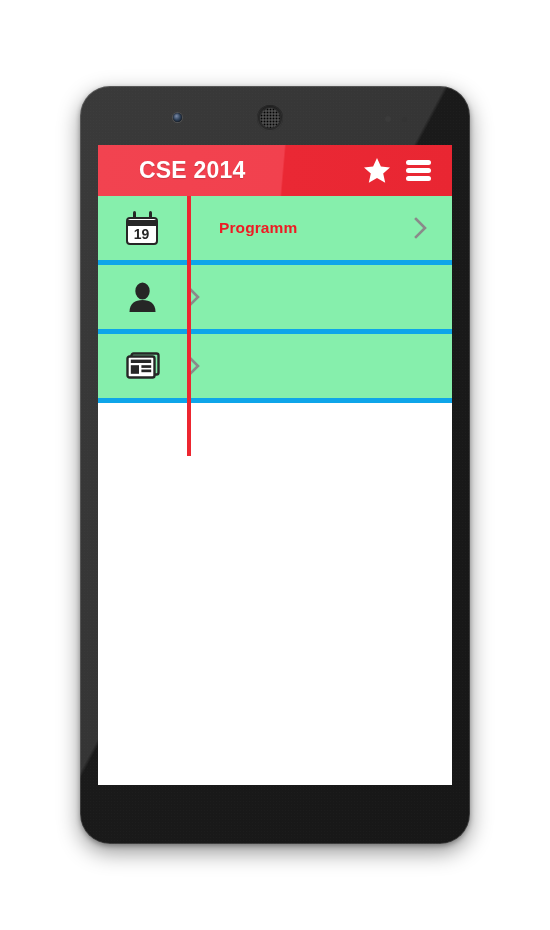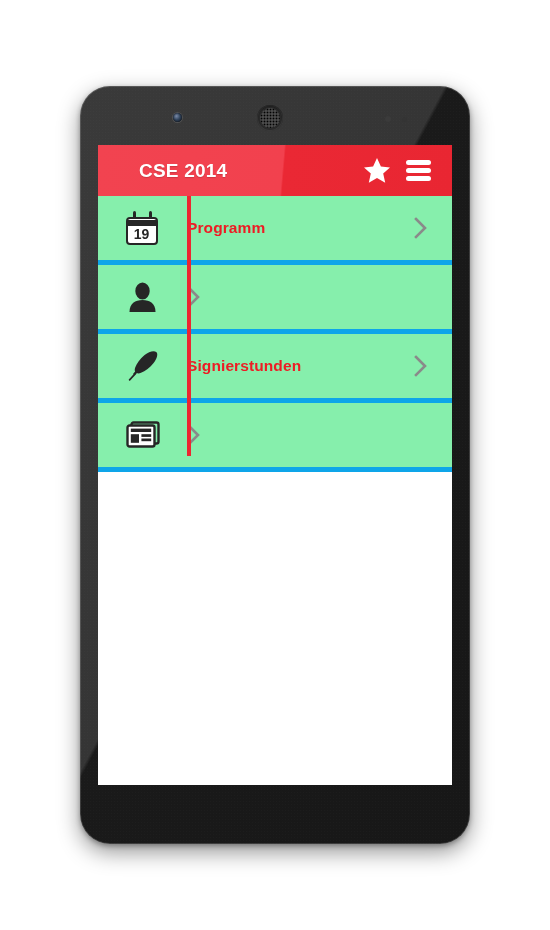--- a/index.html
+++ b/index.html
@@ -120,21 +120,21 @@
     position: relative;
     height: 51px;
     background: linear-gradient(95deg, #f24350 0%, #f2414e 52%, #ea2834 52.5%, #e92632 100%);
     display: flex;
     align-items: center;
     box-shadow: 0 1px 0 rgba(0,0,0,0.10);
   }
   #app-title {
     margin-left: 41px;
     color: #ffffff;
-    font-size: 19px;
+    font-size: 23px;
     font-weight: bold;
     letter-spacing: 0.2px;
     text-shadow: 0 1px 1px rgba(0,0,0,0.16);
     white-space: nowrap;
   }
   #app-bar-actions {
     margin-left: auto;
     display: flex;
     align-items: center;
     gap: 15px;
@@ -186,20 +186,21 @@
   }
   .row-icon {
     width: 89px;
     display: flex;
     align-items: center;
     justify-content: center;
     flex: 0 0 89px;
   }
   .row-label {
     flex: 1 1 auto;
+    padding-left: 32px;
     color: #ed1c24;
     font-size: 15.5px;
     font-weight: bold;
     letter-spacing: 0.1px;
   }
   .row-chevron {
     flex: 0 0 auto;
     margin-right: 24px;
     display: flex;
     align-items: center;
@@ -299,41 +300,20 @@
             <path d="M2.5 31 C2.5 22.5 8.2 19 15.5 19 C22.8 19 28.5 22.5 28.5 31 Z" fill="#262626"></path>
           </svg>
         </div>
         <div class="row-chevron">
           <svg class="chev" width="14" height="22" viewBox="0 0 14 22" aria-hidden="true">
             <polyline points="2,2 11,11 2,20" fill="none" stroke="#8a8a8a" stroke-width="2.6" stroke-linecap="square" stroke-linejoin="miter"></polyline>
           </svg>
         </div>
       </div>
 
-      <div class="menu-row">
-        <div class="row-icon">
-          <svg width="34" height="34" viewBox="0 0 34 34" aria-hidden="true">
-            <path d="M30.5 3.2 C27.8 1.4 23.0 2.6 18.6 6.1 C14.0 9.8 10.6 14.6 9.2 18.6
-                     C8.6 20.2 8.6 21.6 9.1 22.6 L7.0 24.9 L8.4 26.3 L10.7 24.0
-                     C11.8 24.6 13.3 24.5 15.0 23.8 C19.2 22.2 24.1 18.6 27.6 14.0
-                     C31.0 9.6 32.2 5.0 30.5 3.2 Z
-                     M22.6 7.6 C21.2 9.9 19.4 12.3 17.2 14.6 C19.9 13.6 22.4 12.3 24.4 10.8
-                     C23.9 9.6 23.4 8.5 22.6 7.6 Z
-                     M15.1 16.6 C13.4 18.4 11.6 20.0 9.9 21.2 C10.9 21.6 12.2 21.4 13.6 20.9
-                     C14.3 19.6 14.7 18.1 15.1 16.6 Z" fill="#262626"></path>
-            <path d="M9.6 24.3 L3.6 30.8" stroke="#262626" stroke-width="1.7" stroke-linecap="round" fill="none"></path>
-          </svg>
-        </div>
-        <div class="row-label">Signierstunden</div>
-        <div class="row-chevron">
-          <svg class="chev" width="14" height="22" viewBox="0 0 14 22" aria-hidden="true">
-            <polyline points="2,2 11,11 2,20" fill="none" stroke="#8a8a8a" stroke-width="2.6" stroke-linecap="square" stroke-linejoin="miter"></polyline>
-          </svg>
-        </div>
-      </div>
 
       <div class="menu-row">
         <div class="row-icon">
           <svg width="34" height="28" viewBox="0 0 34 28" aria-hidden="true">
             <rect x="5.5" y="1.5" width="27" height="21" rx="2" fill="none" stroke="#262626" stroke-width="2.4"></rect>
             <rect x="1.5" y="4.5" width="27" height="21" rx="2" fill="#ffffff" stroke="#262626" stroke-width="2.4"></rect>
             <rect x="4.8" y="7.6" width="20.4" height="3.4" fill="#262626"></rect>
             <rect x="4.8" y="13.2" width="8.2" height="8.6" fill="#262626"></rect>
             <rect x="15.4" y="13.2" width="9.8" height="2.7" fill="#262626"></rect>
             <rect x="15.4" y="17.5" width="9.8" height="2.7" fill="#262626"></rect>

